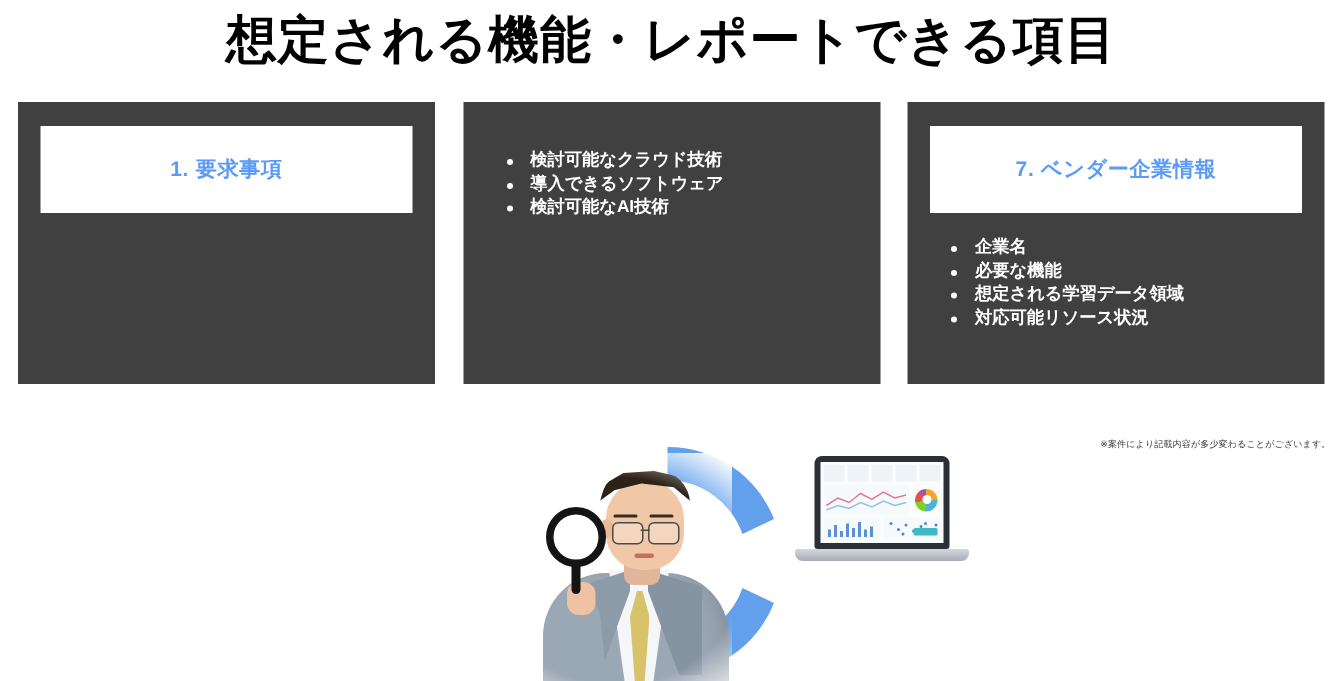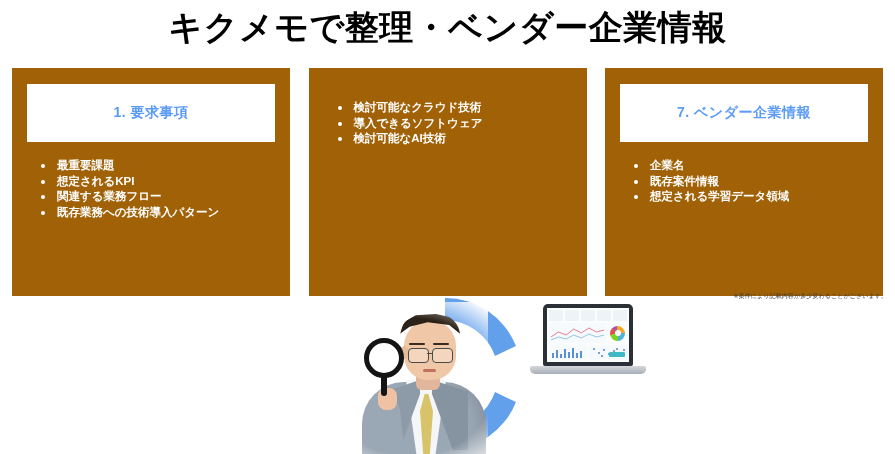--- a/index.html
+++ b/index.html
@@ -36,22 +36,22 @@
     position: absolute;
     top: 68px;
     left: 12px;
     width: 871px;
     height: 220px;
     display: flex;
     justify-content: space-between;
   }
   .card {
     width: 278px;
-    height: 228px;
-    background: #a16207;
+    height: 188px;
+    background: #404040;
     box-sizing: border-box;
     padding: 16px 15px 0 15px;
     position: relative;
   }
   .card-head {
     background: #ffffff;
     height: 58px;
     display: flex;
     align-items: center;
     justify-content: center;
@@ -416,52 +416,47 @@
     bottom: 2px;
     width: 16px;
     height: 5px;
     background: #3fb9c4;
     border-radius: 1px;
   }
 </style>
 </head>
 <body>
 
-<div class="page-title">キクメモで整理・ベンダー企業情報</div>
+<div class="page-title">想定される機能・レポートできる項目</div>
 
 <div class="cards">
 
   <div class="card">
     <div class="card-head">
       <span class="card-head-label">1. 要求事項</span>
     </div>
-    <ul class="card-list">
-      <li>最重要課題</li>
-      <li>想定されるKPI</li>
-      <li>関連する業務フロー</li>
-      <li>既存業務への技術導入パターン</li>
-    </ul>
   </div>
 
   <div class="card">
     <ul class="card-list">
       <li>検討可能なクラウド技術</li>
       <li>導入できるソフトウェア</li>
       <li>検討可能なAI技術</li>
     </ul>
   </div>
 
   <div class="card">
     <div class="card-head">
       <span class="card-head-label">7. ベンダー企業情報</span>
     </div>
     <ul class="card-list">
       <li>企業名</li>
-      <li>既存案件情報</li>
+      <li>必要な機能</li>
       <li>想定される学習データ領域</li>
+      <li>対応可能リソース状況</li>
     </ul>
   </div>
 
 </div>
 
 <div class="footnote">※案件により記載内容が多少変わることがございます。</div>
 
 <div class="illustration">
 
   <div class="arc-wrap">

